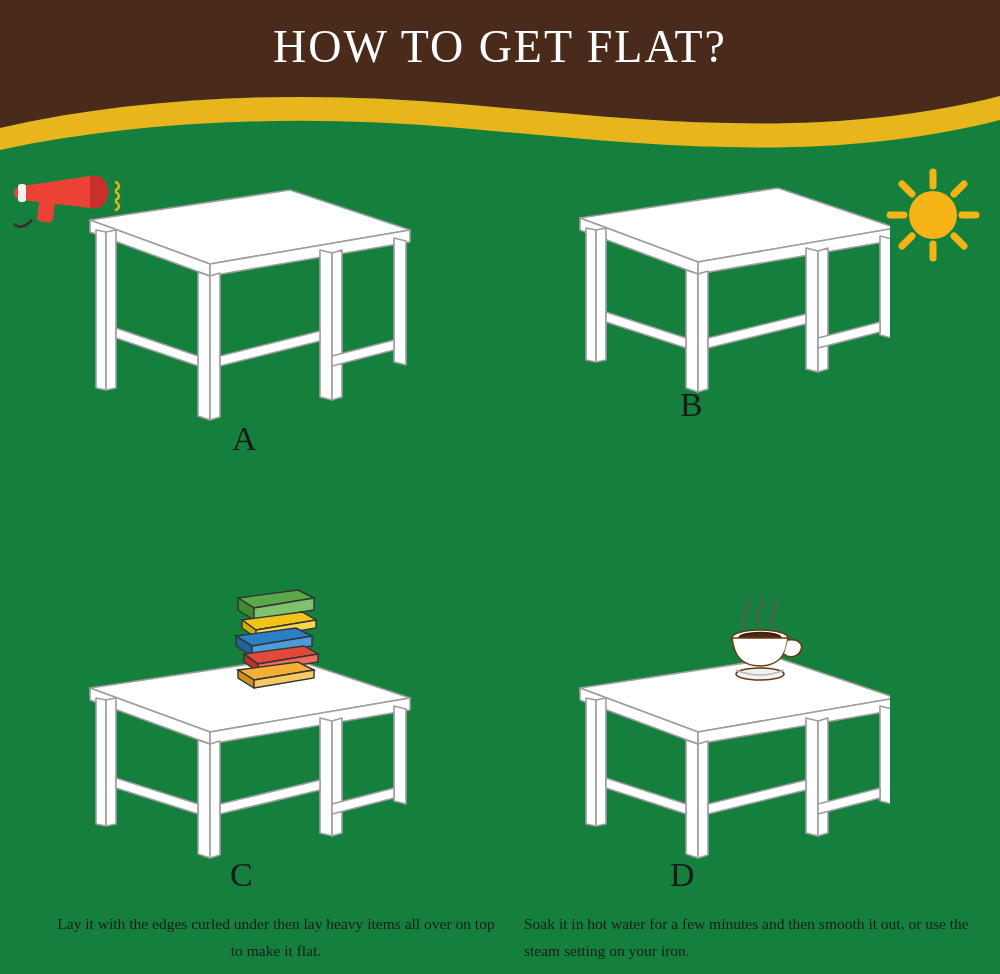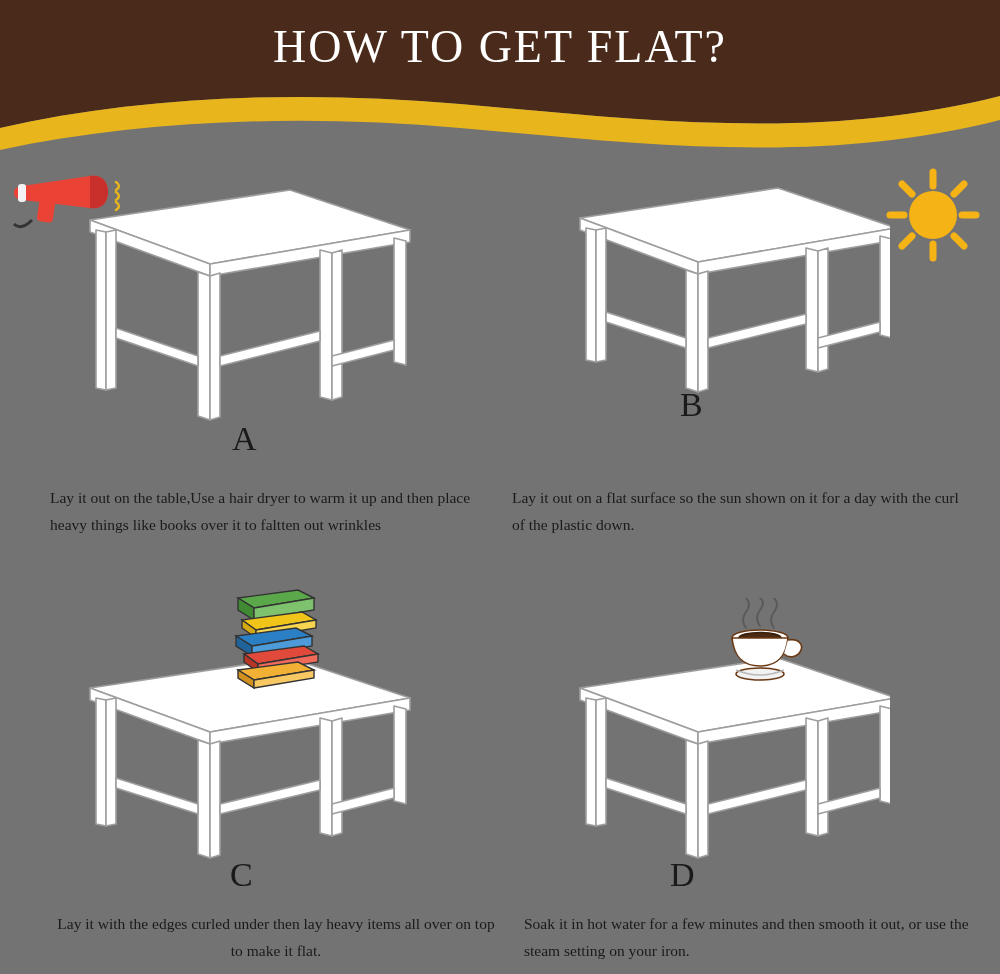--- a/index.html
+++ b/index.html
@@ -10,21 +10,21 @@
     width: 1000px;
     height: 974px;
     background: #ffffff;
     font-family: "Liberation Serif", serif;
     overflow: hidden;
   }
   .page {
     position: relative;
     width: 1000px;
     height: 974px;
-    background: #737373;
+    background: #15803d;
   }
 
   
   .header {
     position: absolute;
     left: 0;
     top: 0;
     width: 1000px;
     height: 152px;
     overflow: hidden;
@@ -157,21 +157,20 @@
             <rect x="6" y="14" width="8" height="18" rx="3" fill="#f3f3f3"></rect>
             <g stroke="#e8b51d" stroke-width="2.6" fill="none" stroke-linecap="round">
               <path d="M104,12 q6,4 0,8"></path>
               <path d="M104,22 q6,4 0,8"></path>
               <path d="M104,32 q6,4 0,8"></path>
             </g>
           </g>
         </svg>
       </div>
       <div class="panel-letter">A</div>
-      <div class="panel-caption">Lay it out on the table,Use a hair dryer to warm it up and then place heavy things like books over it to faltten out wrinkles</div>
     </div>
 
     <div class="panel panel-b">
       <svg class="table-art" width="400" height="300" viewBox="0 0 400 300" style="left:-10px">
         <g fill="#ffffff" stroke="#9e9e9e" stroke-width="1.6" stroke-linejoin="round">
           <polygon points="90,58 288,28 406,68 208,102"></polygon>
           <polygon points="90,58 208,102 208,114 90,70"></polygon>
           <polygon points="208,102 406,68 406,80 208,114"></polygon>
           <polygon points="96,68 106,70 106,202 96,200"></polygon>
           <polygon points="106,70 116,68 116,200 106,202"></polygon>
@@ -196,21 +195,20 @@
               <line x1="84" y1="55" x2="98" y2="55"></line>
               <line x1="24" y1="24" x2="34" y2="34"></line>
               <line x1="76" y1="76" x2="86" y2="86"></line>
               <line x1="24" y1="86" x2="34" y2="76"></line>
               <line x1="76" y1="34" x2="86" y2="24"></line>
             </g>
           </g>
         </svg>
       </div>
       <div class="panel-letter">B</div>
-      <div class="panel-caption">Lay it out on a flat surface so the sun shown on it for a day with the curl of the plastic down.</div>
     </div>
 
     <div class="panel panel-c">
       <svg class="table-art" width="400" height="300" viewBox="0 0 400 300" style="top:60px">
         <g fill="#ffffff" stroke="#9e9e9e" stroke-width="1.6" stroke-linejoin="round">
           <polygon points="70,58 270,28 390,68 190,102"></polygon>
           <polygon points="70,58 190,102 190,114 70,70"></polygon>
           <polygon points="190,102 390,68 390,80 190,114"></polygon>
           <polygon points="76,68 86,70 86,196 76,194"></polygon>
           <polygon points="86,70 96,68 96,194 86,196"></polygon>

